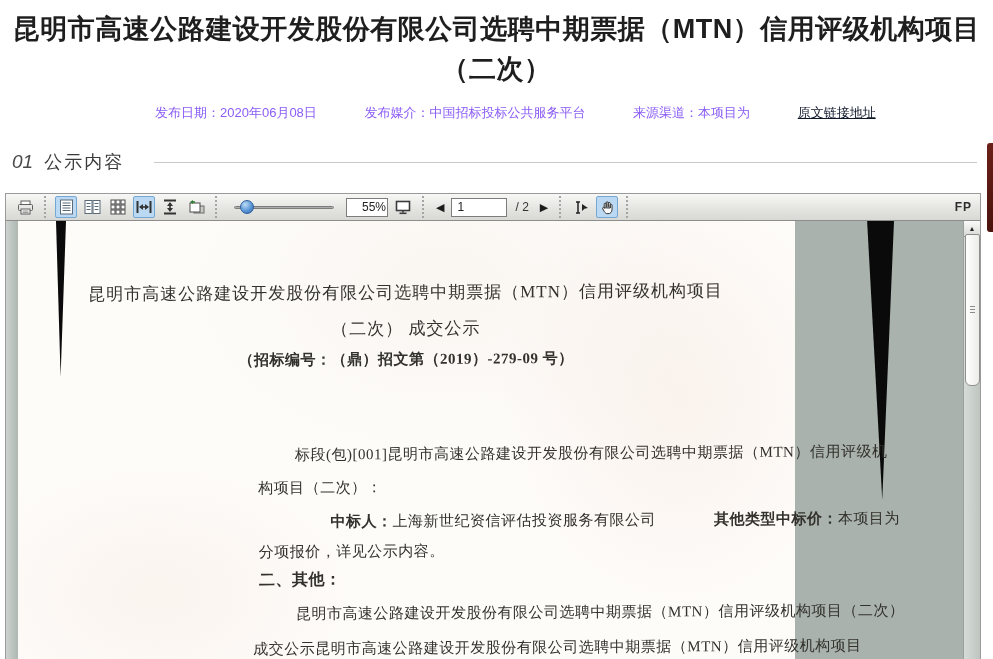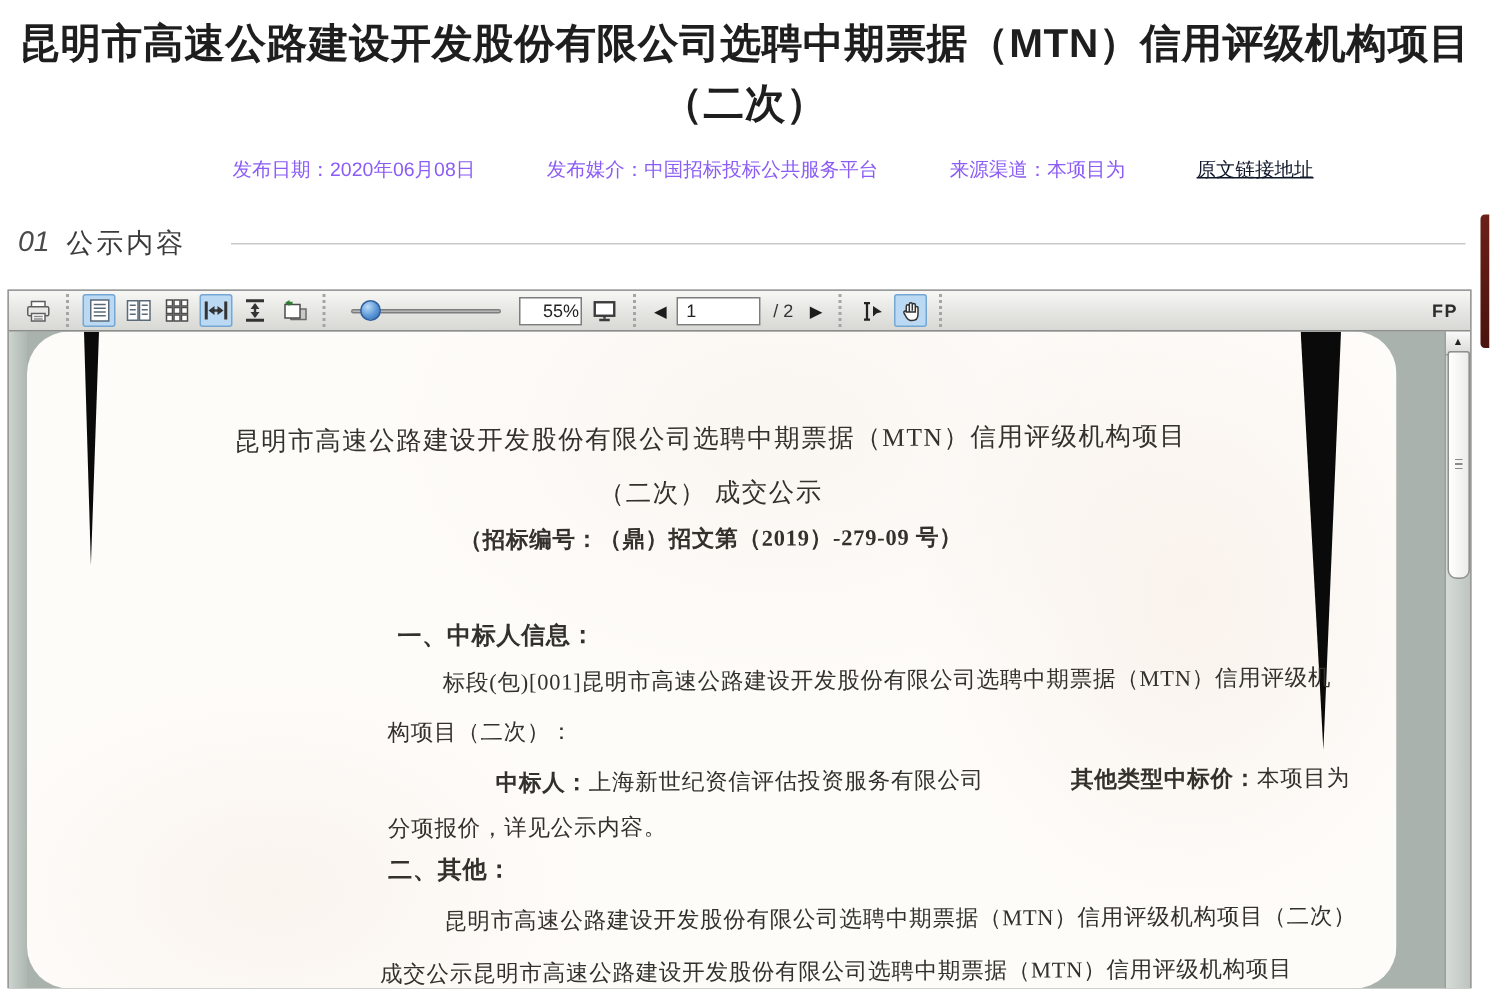--- a/index.html
+++ b/index.html
@@ -44,26 +44,26 @@
   .page-box { width:56px; height:19px; border:1px solid #7d7d7d; background:#fff; color:#222;
               font-size:12px; padding-left:5px; flex:none; font-family:"Liberation Sans",sans-serif; }
   .arrow { font-size:11px; color:#1c1c1c; cursor:pointer; padding:0 3px; flex:none; }
   .pcount { font-size:12px; color:#333; margin:0 4px; flex:none; }
   .fp { margin-left:auto; font-size:12px; font-weight:bold; color:#2d2d2d; letter-spacing:1px; }
 
   
   .docarea { position:relative; width:100%; height:438px; overflow:hidden; background:#a9b2ad; }
   .left-gutter { position:absolute; left:0; top:0; width:12px; height:100%;
                  background:linear-gradient(90deg,#cdd3cf,#aeb7b2); }
-  .scanpage { position:absolute; left:12px; top:0; width:913px; height:100%;
+  .scanpage { position:absolute; left:12px; top:0; width:777px; height:100%;
               background:
                 radial-gradient(ellipse 300px 200px at 18% 85%, rgba(216,170,150,0.10), transparent 70%),
                 radial-gradient(ellipse 260px 320px at 85% 40%, rgba(216,170,150,0.12), transparent 70%),
                 radial-gradient(ellipse 400px 260px at 55% 15%, rgba(200,180,160,0.08), transparent 70%),
-                #fefcf9; border-radius: 28px; }
+                #fefcf9; }
   .wedge { position:absolute; background:#0a0a0a; }
   .wedge.l { left:38px; top:0; width:10px; height:156px;
              clip-path:polygon(0 0,100% 0,46% 100%); }
   .wedge.r { left:848px; top:0; width:28px; height:279px;
              clip-path:polygon(4% 0,100% 0,58% 100%); }
   .scantext { position:absolute; left:0; top:0; width:100%; height:100%;
               font-family:"Liberation Serif", serif; color:#33312c; font-size:15px;
               transform:rotate(-0.35deg); }
   .dline { position:absolute; white-space:nowrap; letter-spacing:0.5px; }
   .dcenter { left:0; width:100%; text-align:center; }
@@ -244,21 +244,20 @@
 
     <div class="scanpage">
       <div class="wedge l"></div>
       <div class="wedge r"></div>
 
       <div class="scantext">
         <div class="dline dcenter dtitle" style="top:60px;">昆明市高速公路建设开发股份有限公司选聘中期票据（MTN）信用评级机构项目</div>
         <div class="dline dcenter dtitle" style="top:96px;">（二次）  成交公示</div>
         <div class="dline dcenter dbold" style="top:129px;">（招标编号：（鼎）招文第（2019）-279-09 号）</div>
 
-        <div class="dline dbold" style="top:192px; left:247px; font-size:16px;">一、中标人信息：</div>
         <div class="dline" style="top:224px; left:277px;">标段(包)[001]昆明市高速公路建设开发股份有限公司选聘中期票据（MTN）信用评级机</div>
         <div class="dline" style="top:257px; left:240px;">构项目（二次）：</div>
 
         <div class="dline" style="top:291px; left:312px;">
           <span class="dbold">中标人：</span><span>上海新世纪资信评估投资服务有限公司</span><span class="gap-inline"></span><span class="dbold">其他类型中标价：</span><span>本项目为</span>
         </div>
         <div class="dline" style="top:321px; left:240px;">分项报价，详见公示内容。</div>
 
         <div class="dline dbold" style="top:348px; left:240px; font-size:16px;">二、其他：</div>
         <div class="dline" style="top:383px; left:277px;">昆明市高速公路建设开发股份有限公司选聘中期票据（MTN）信用评级机构项目（二次）</div>

